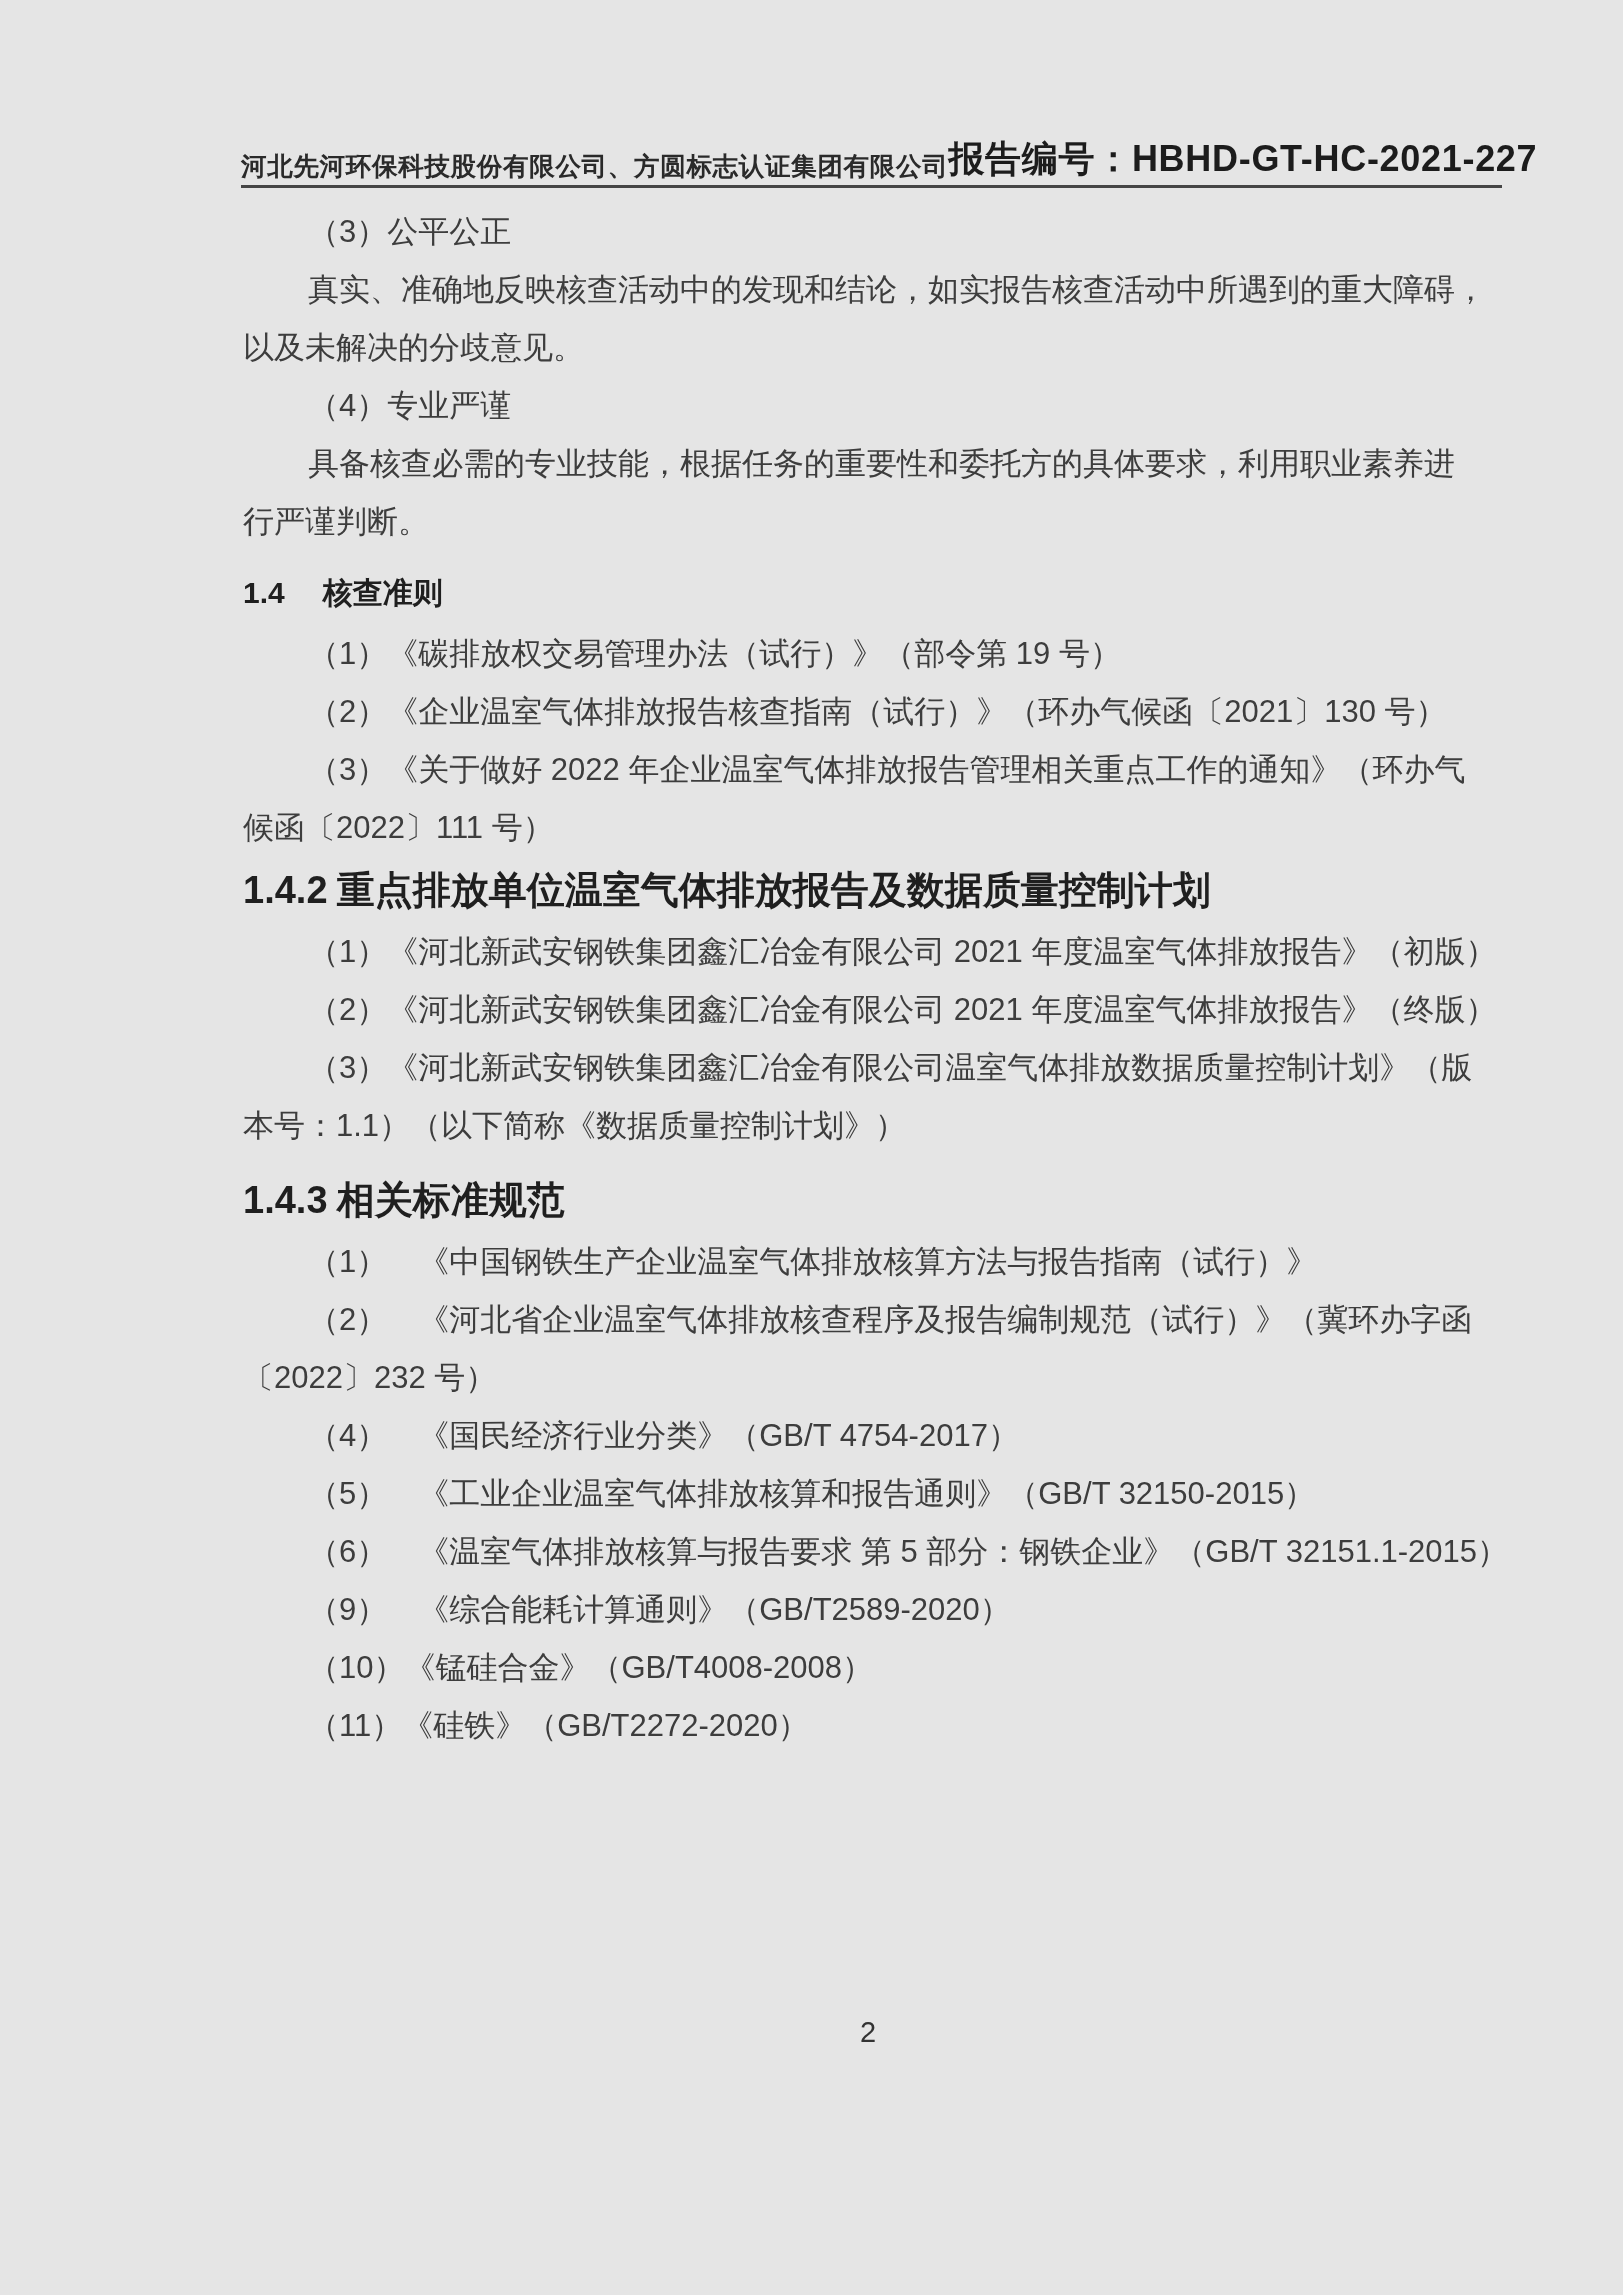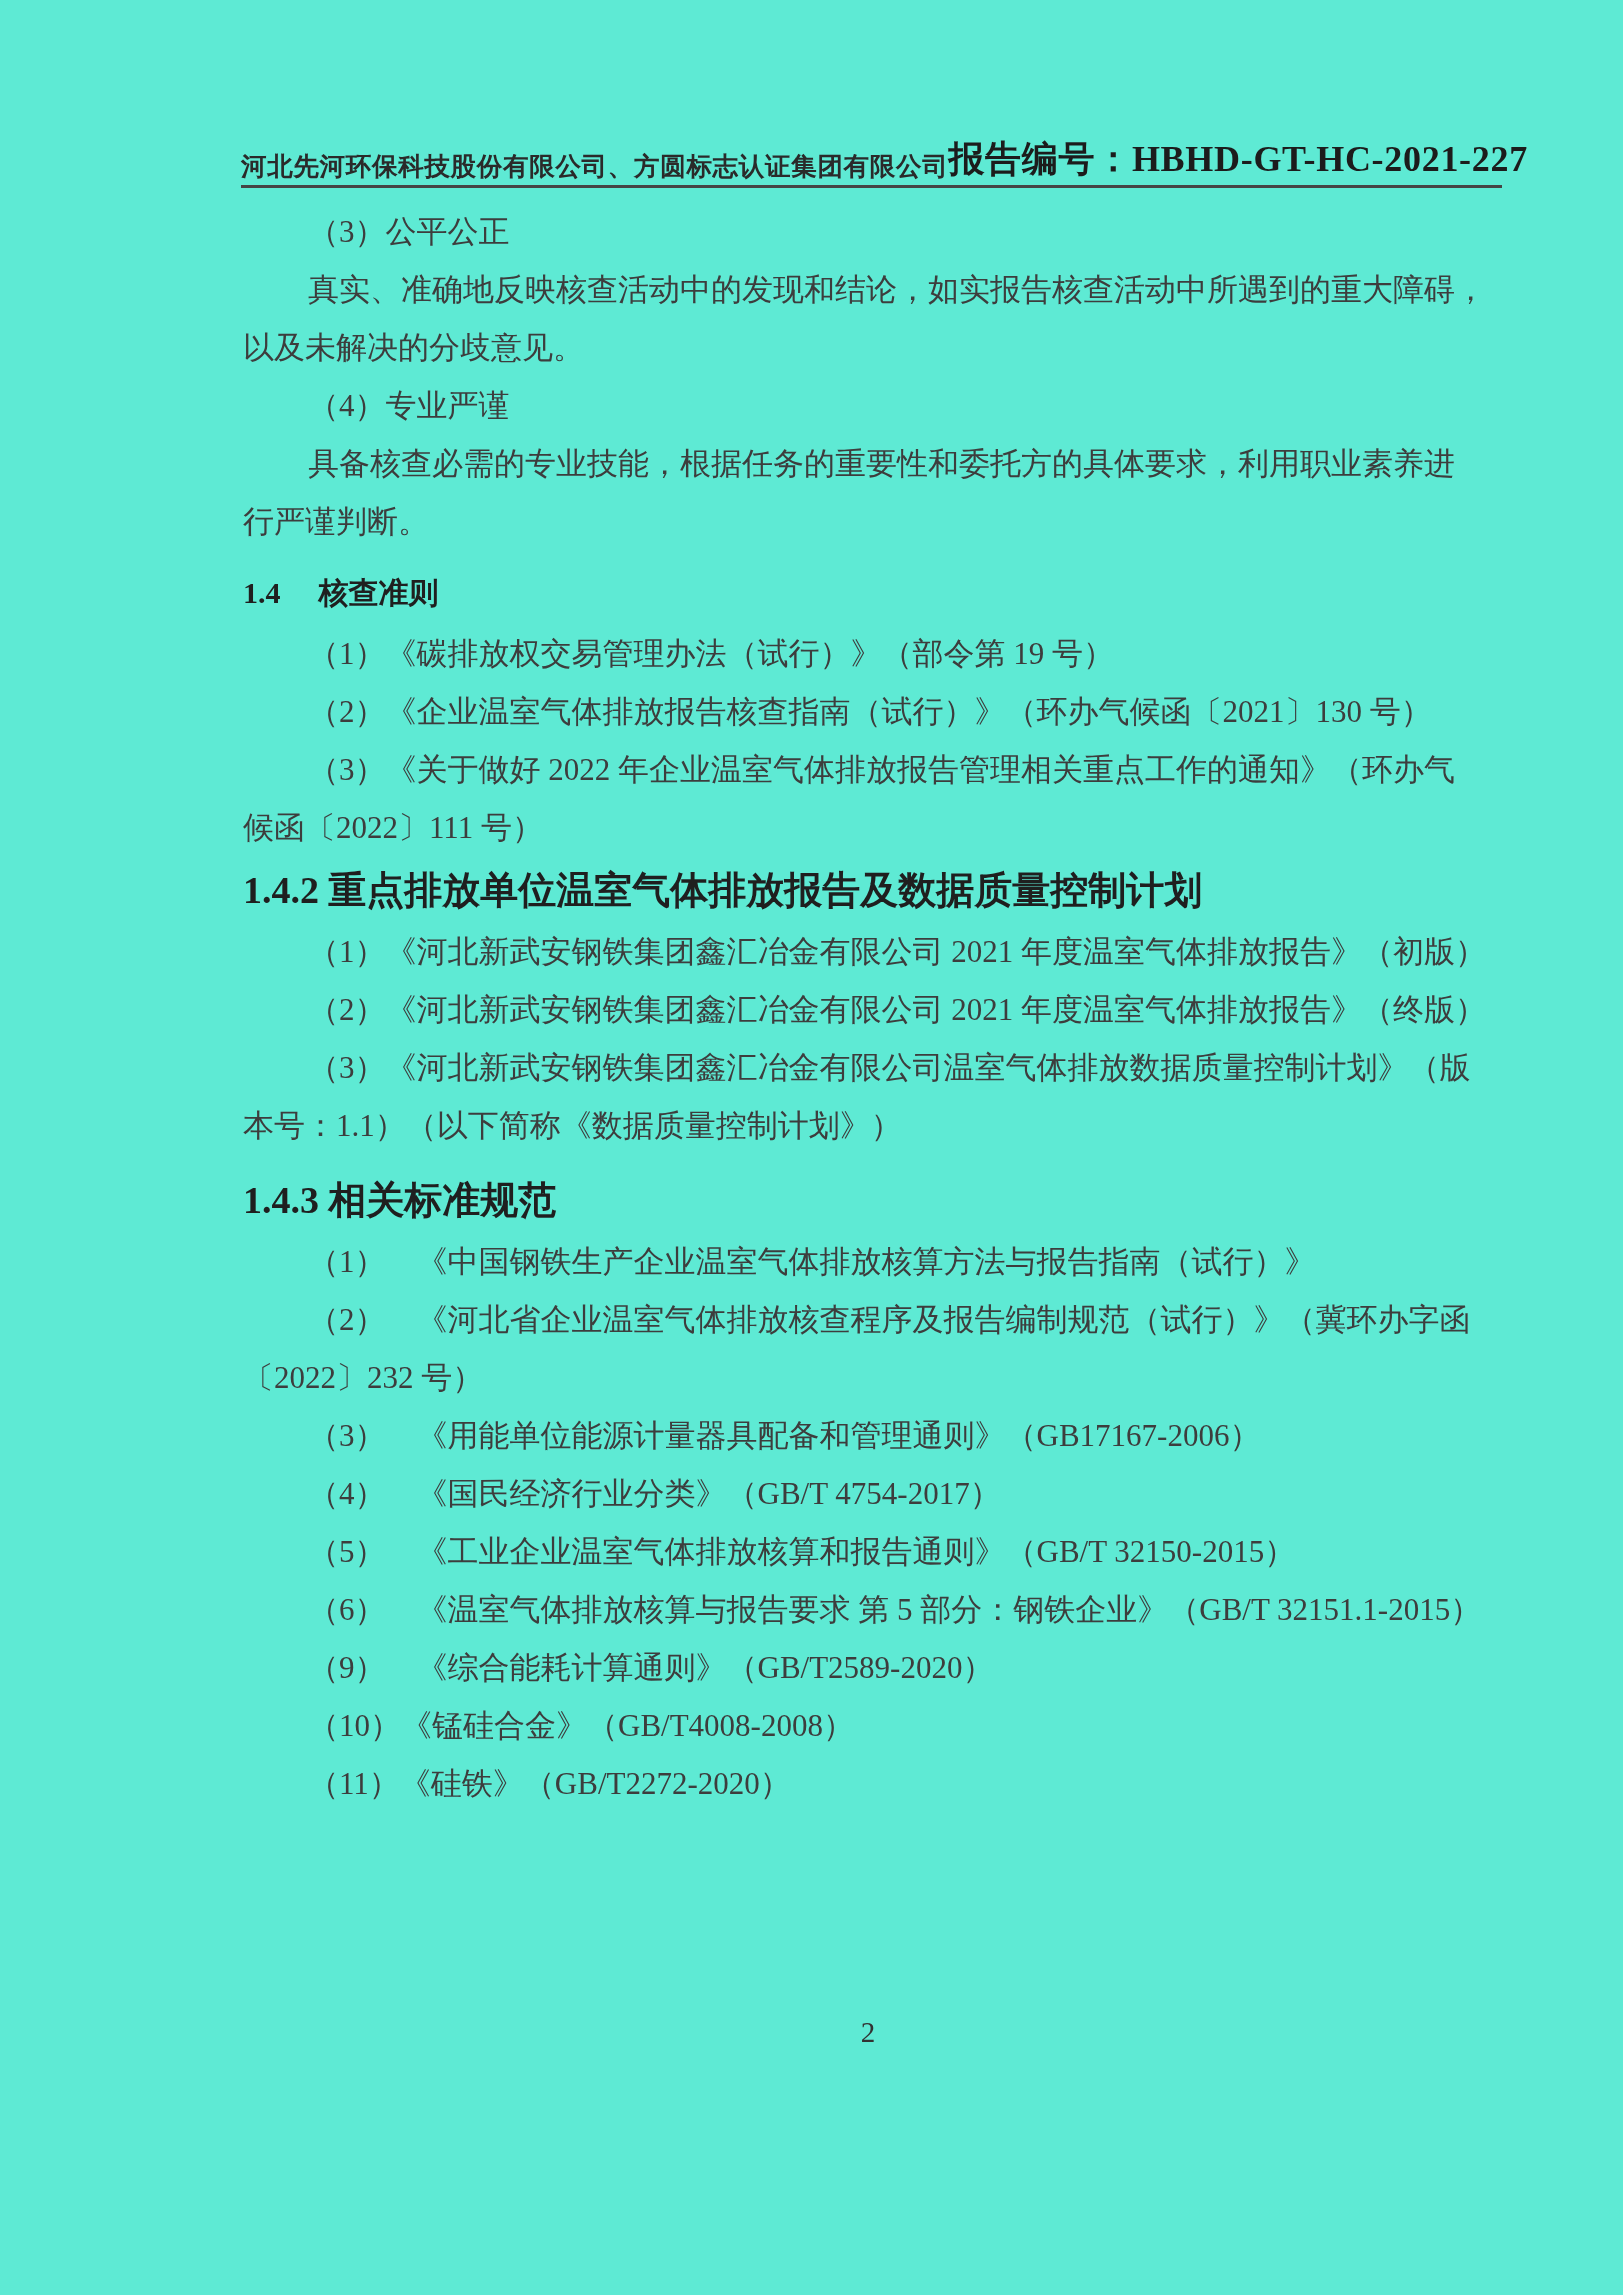--- a/index.html
+++ b/index.html
@@ -1,21 +1,21 @@
 <!DOCTYPE html>
 <html style="font-size:10.5px"><head>
 <meta charset="utf-8">
 <style>
   html, body { margin: 0; padding: 0; background: #ffffff; }
   .page {
     position: relative;
     width: 1623px;
     height: 2295px;
-    background: #5eead4;
-    font-family: Liberation Serif, serif;
+    background: #e5e5e5;
+    font-family: Liberation Sans, sans-serif;
     color: #3d3d3d;
     overflow: hidden;
   }
   .header {
     position: absolute;
     left: 241px;
     right: 131px;
     top: 135px;
     display: flex;
     justify-content: space-between;
@@ -127,21 +127,20 @@
     <div class="line indent">（2）《河北新武安钢铁集团鑫汇冶金有限公司 2021 年度温室气体排放报告》（终版）</div>
     <div class="line indent">（3）《河北新武安钢铁集团鑫汇冶金有限公司温室气体排放数据质量控制计划》（版</div>
     <div class="line">本号：1.1）（以下简称《数据质量控制计划》）</div>
 
     <div class="h2 h2-143">
       <span class="sec-num">1.4.3</span><span>相关标准规范</span>
     </div>
     <div class="line indent">（1）　《中国钢铁生产企业温室气体排放核算方法与报告指南（试行）》</div>
     <div class="line indent">（2）　《河北省企业温室气体排放核查程序及报告编制规范（试行）》（冀环办字函</div>
     <div class="line">〔2022〕232 号）</div>
-    <div class="line indent">（3）　《用能单位能源计量器具配备和管理通则》（GB17167-2006）</div>
     <div class="line indent">（4）　《国民经济行业分类》（GB/T 4754-2017）</div>
     <div class="line indent">（5）　《工业企业温室气体排放核算和报告通则》（GB/T 32150-2015）</div>
     <div class="line indent">（6）　《温室气体排放核算与报告要求 第 5 部分：钢铁企业》（GB/T 32151.1-2015）</div>
     <div class="line indent">（9）　《综合能耗计算通则》（GB/T2589-2020）</div>
     <div class="line indent">（10）《锰硅合金》（GB/T4008-2008）</div>
     <div class="line indent">（11）《硅铁》（GB/T2272-2020）</div>
 
   </div>
 
   <div class="footer">2</div>

